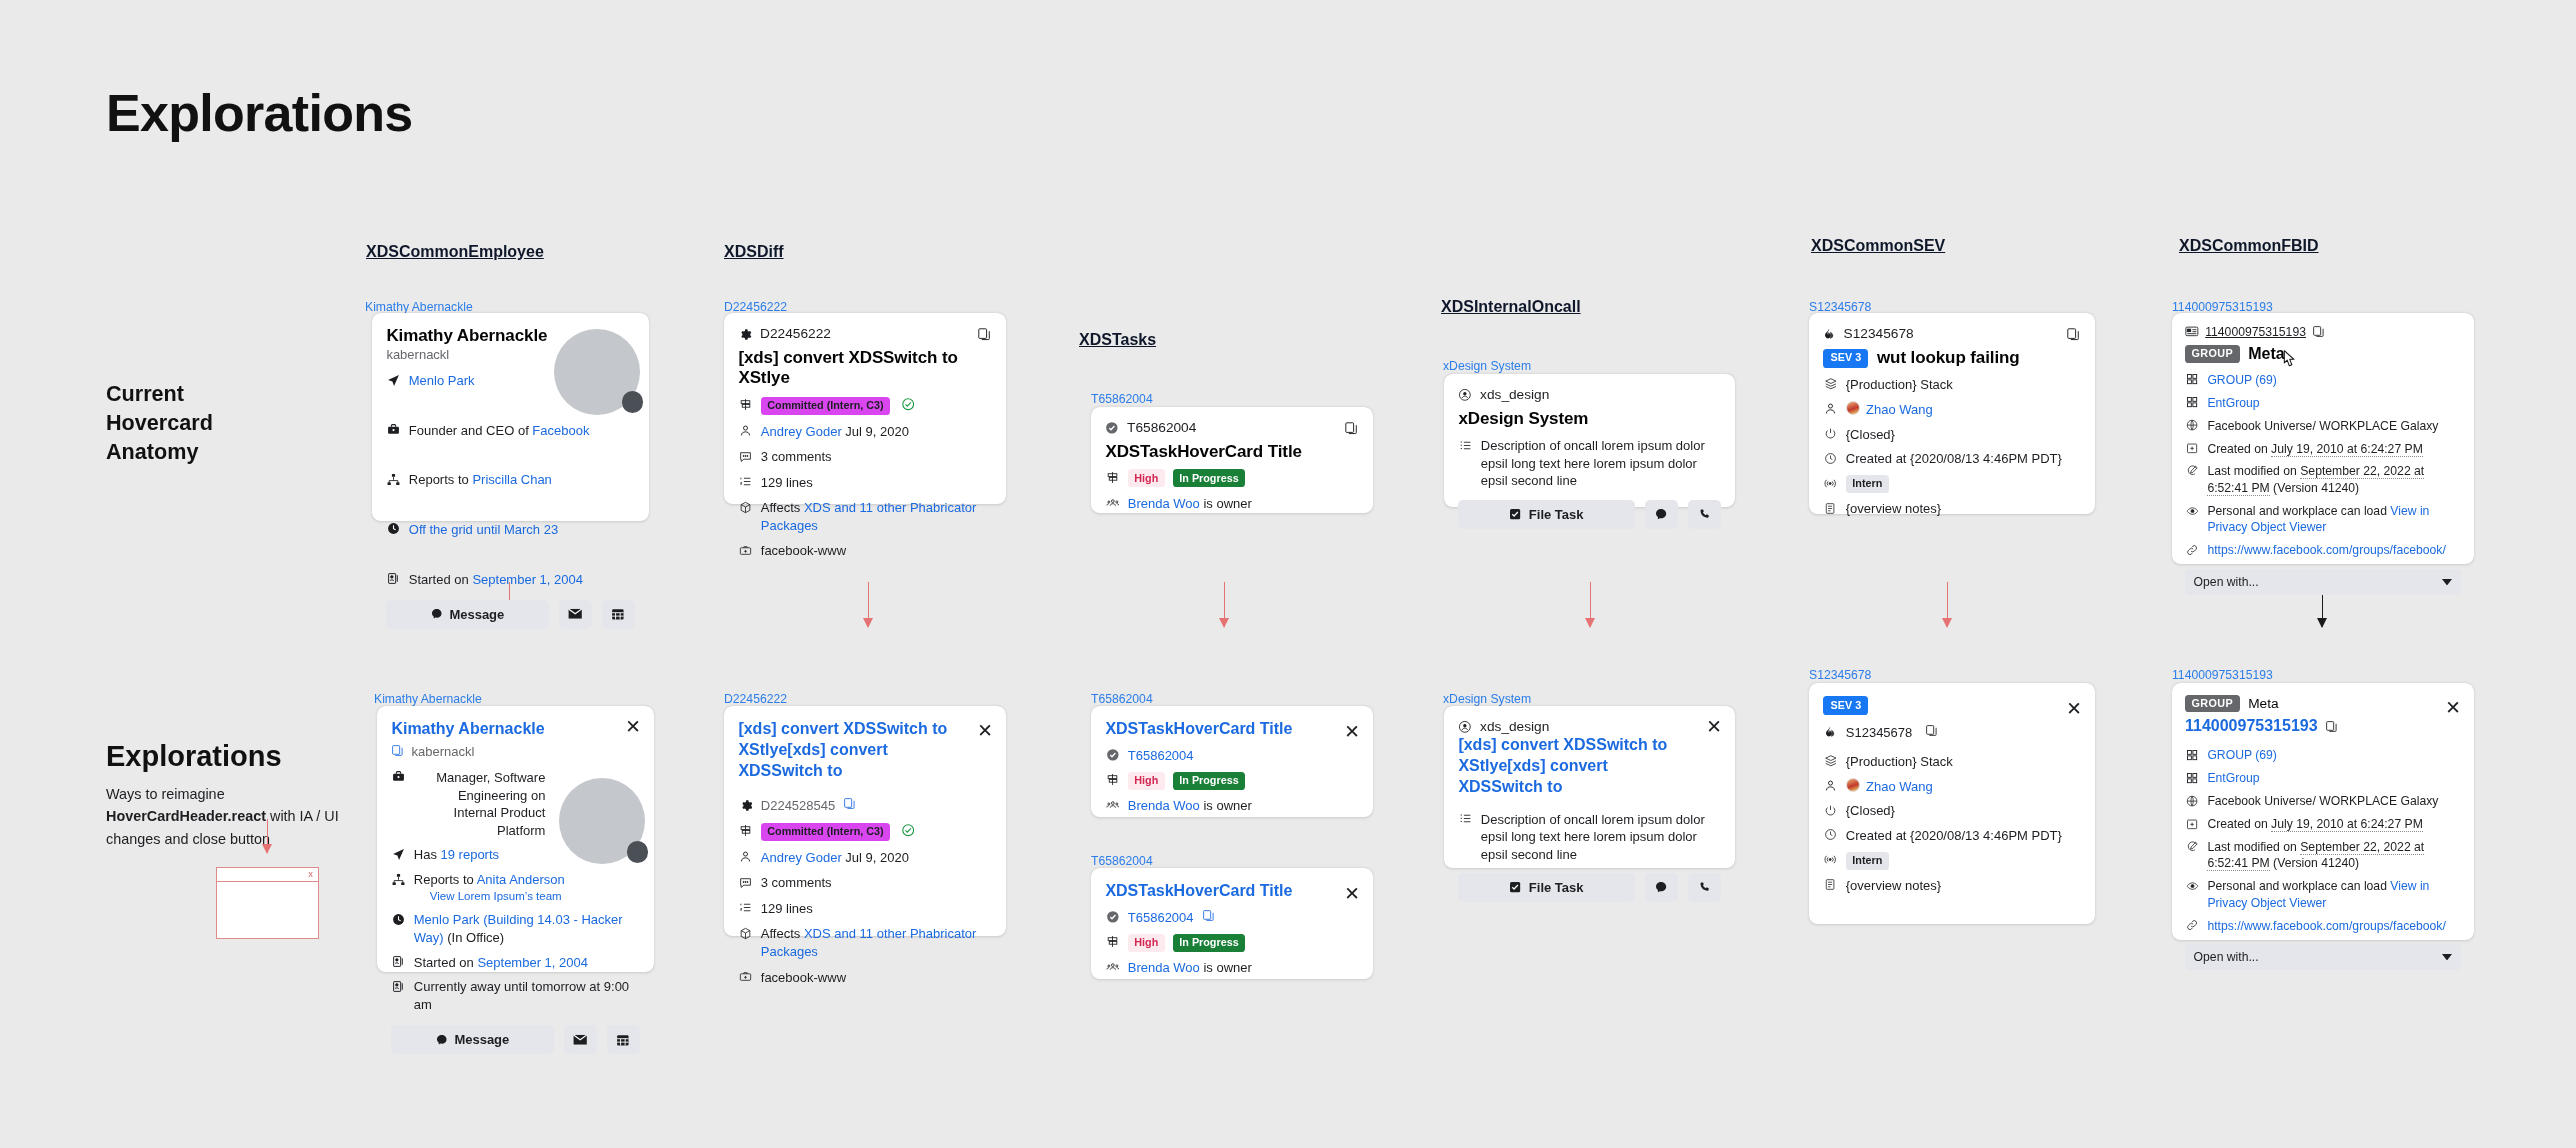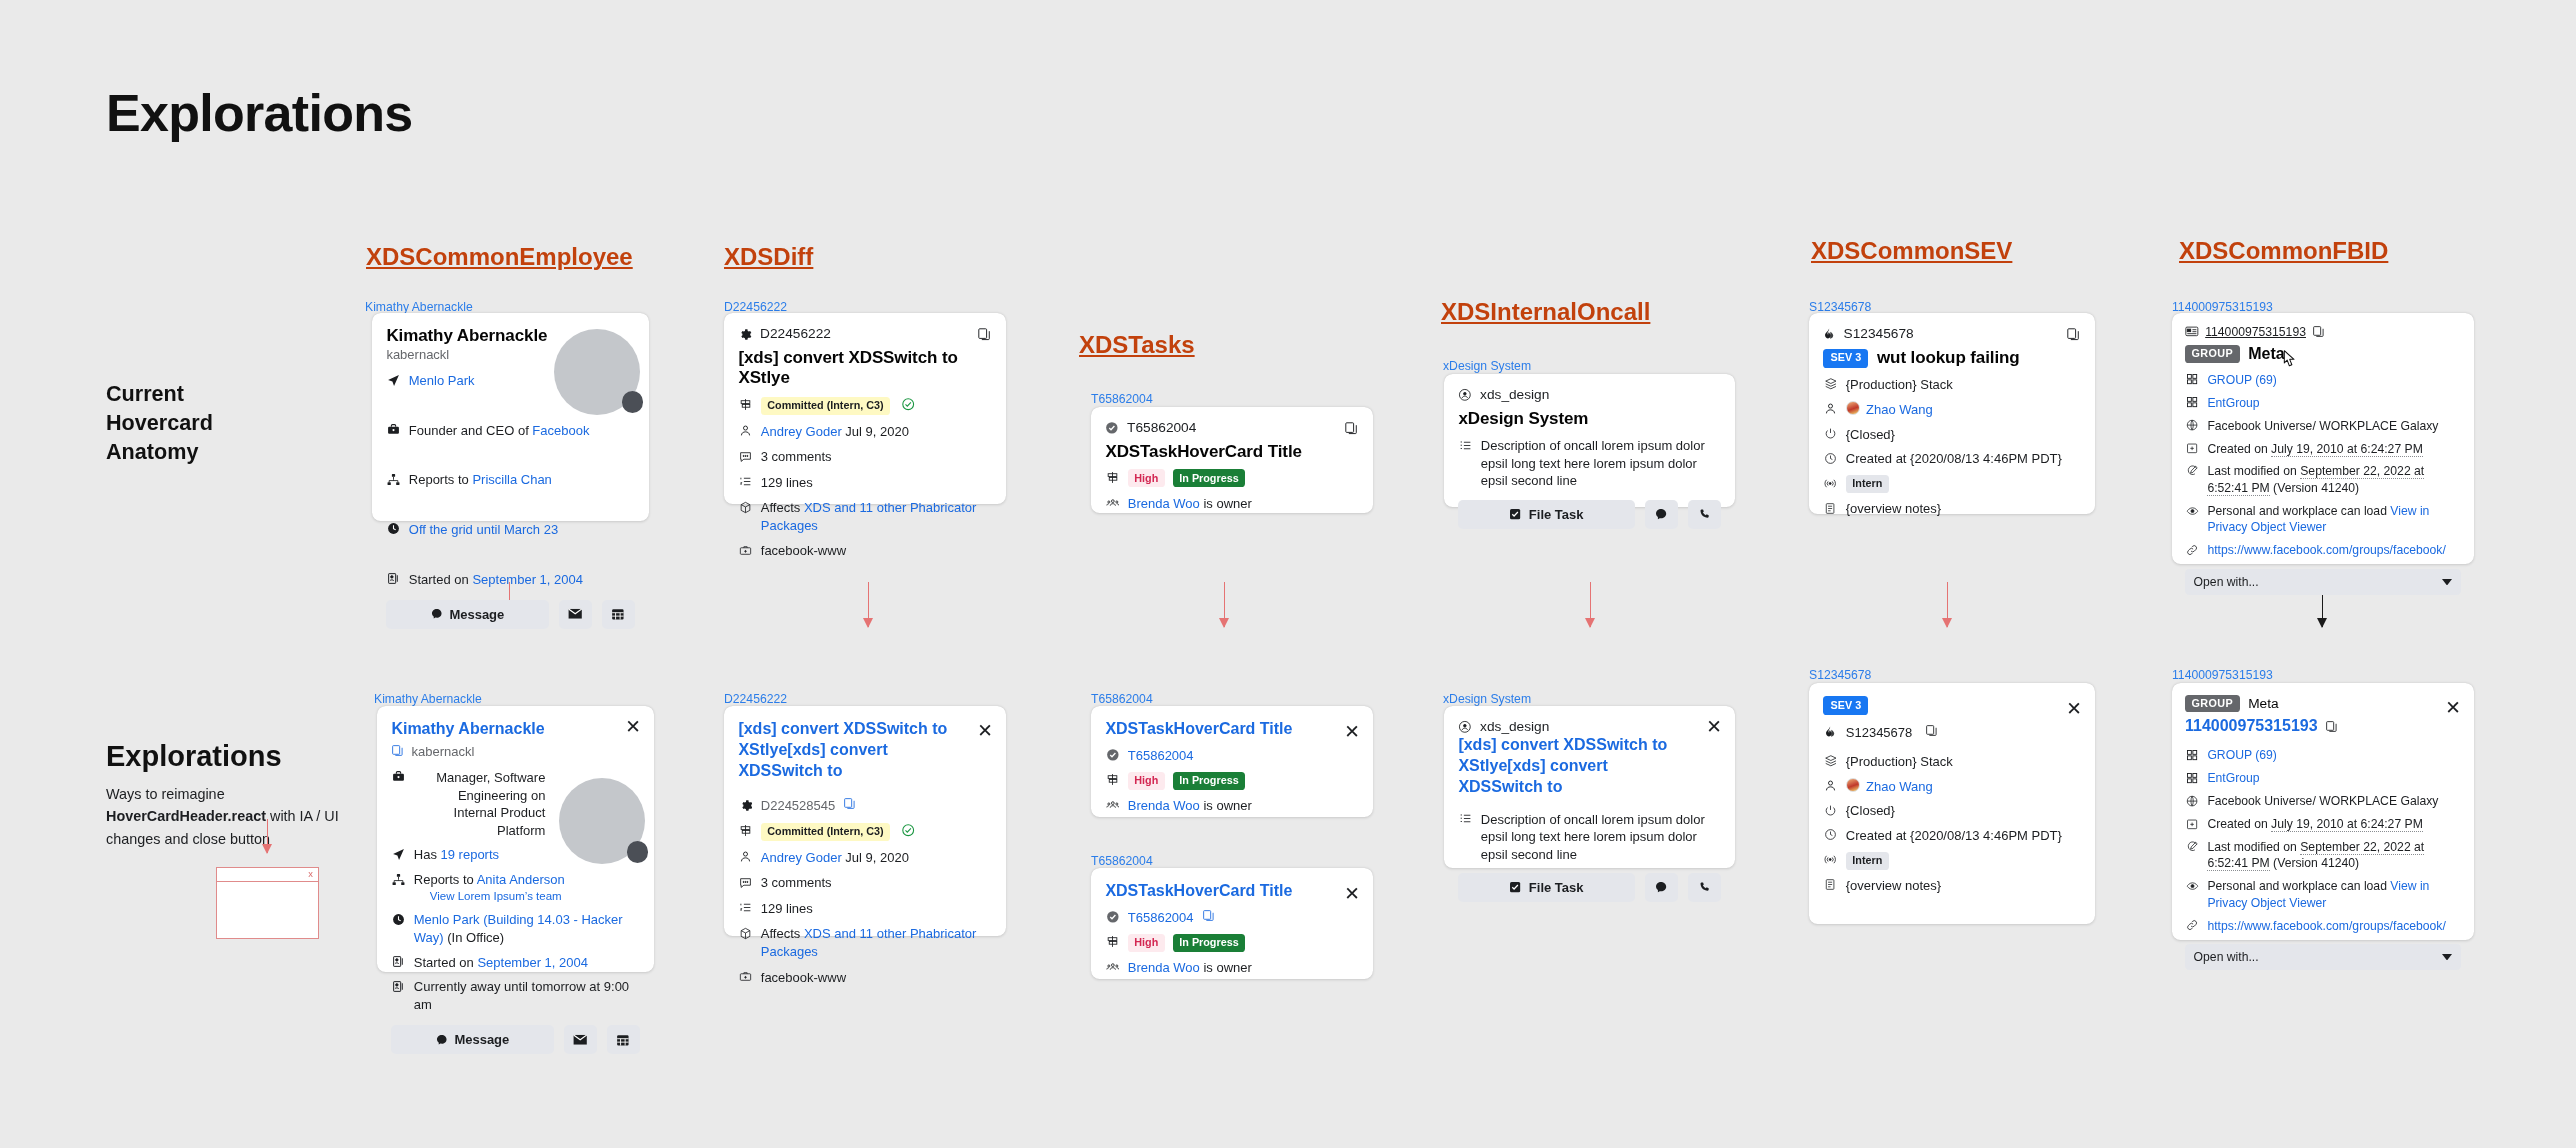--- a/index.html
+++ b/index.html
@@ -22,21 +22,21 @@
     position: absolute; left: 106px; top: 740px;
     font-size: 29px; font-weight: bold; color: #111;
   }
   .expl-sub {
     position: absolute; left: 106px; top: 783px; width: 237px;
     font-size: 14.4px; color: #1c1e21; line-height: 1.55;
   }
   .expl-sub b { font-weight: bold; }
 
   .col-head {
-    position: absolute; font-size: 24px; font-weight: bold; color: #c2410c;
+    position: absolute; font-size: 16px; font-weight: bold; color: #0f172a;
     text-decoration: underline; white-space: nowrap;
   }
   .ref-label {
     position: absolute; font-size: 12.2px; color: #2b7de9; white-space: nowrap;
   }
 
   
   .arrow { position: absolute; width: 2.2px; }
   .arrow .shaft { position: absolute; left: 0.7px; top: 0; width: 1.4px; height: 100%; }
   .arrow .head {
@@ -66,21 +66,21 @@
 
   .rows { margin-top: 8.6px; display: flex; flex-direction: column; gap: 8px; }
   .r { display: flex; align-items: flex-start; gap: 8px; font-size: 13px; color: #1c1e21; line-height: 1.35; }
   .r .ic { flex: 0 0 14.4px; width: 14.4px; height: 14.4px; display:flex; align-items:center; justify-content:center; margin-top:0.7px; }
   .r a, .lnk { color: #1b6ae0; text-decoration: none; }
 
   .pill {
     display: inline-block; padding: 2.2px 6.5px; border-radius: 3.6px;
     font-size: 10.8px; font-weight: bold; line-height: 1.25;
   }
-  .pill.grey { background: #fef9c3; color: #1c1e21; }
+  .pill.grey { background: #d946ef; color: #1c1e21; }
   .pill.high { background: #fdeaee; color: #d32752; }
   .pill.prog { background: #1a7f37; color: #fff; }
   .pill.sev  { background: #1877f2; color: #fff; font-size: 10.8px; padding: 2.9px 7.2px; }
   .pill.group{ background: #65676b; color: #fff; letter-spacing: 0.4px; }
   .pill.intern { background: #e4e6eb; color: #1c1e21; }
 
   .btnrow { display: flex; gap: 10px; margin-top: 11.5px; align-items: stretch; justify-content: space-between; }
   .btn {
     background: #e4e6eb; border-radius: 5px; height: 29px;
     display: flex; align-items: center; justify-content: center; gap: 7.2px;

